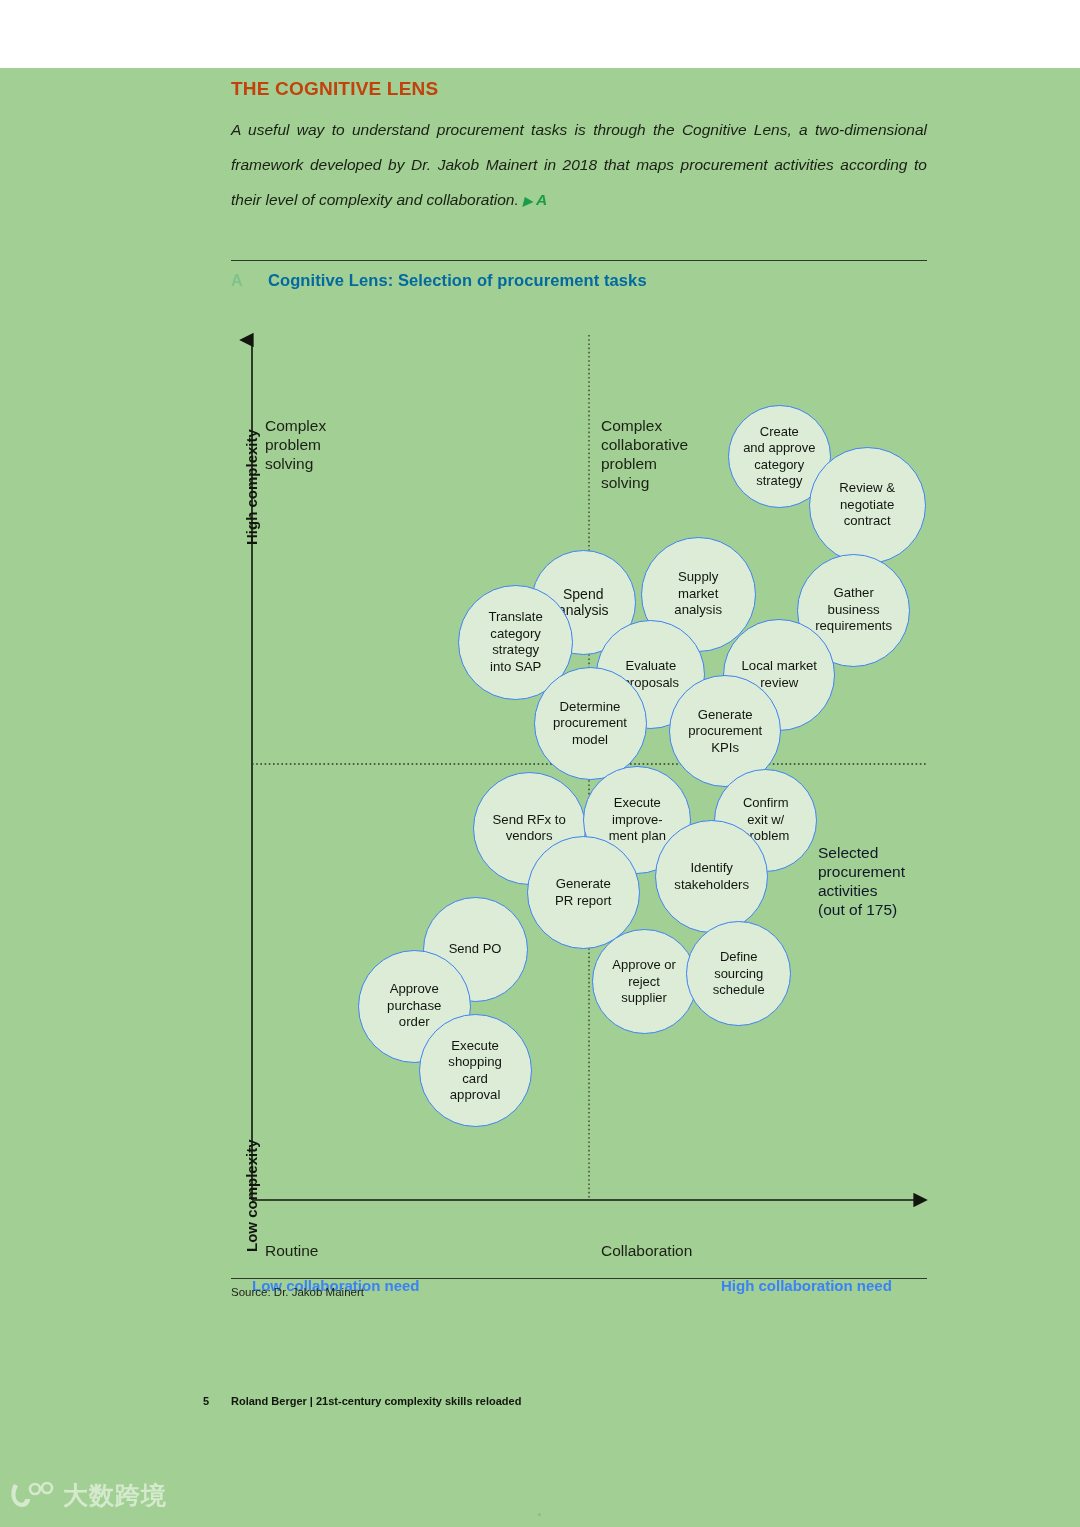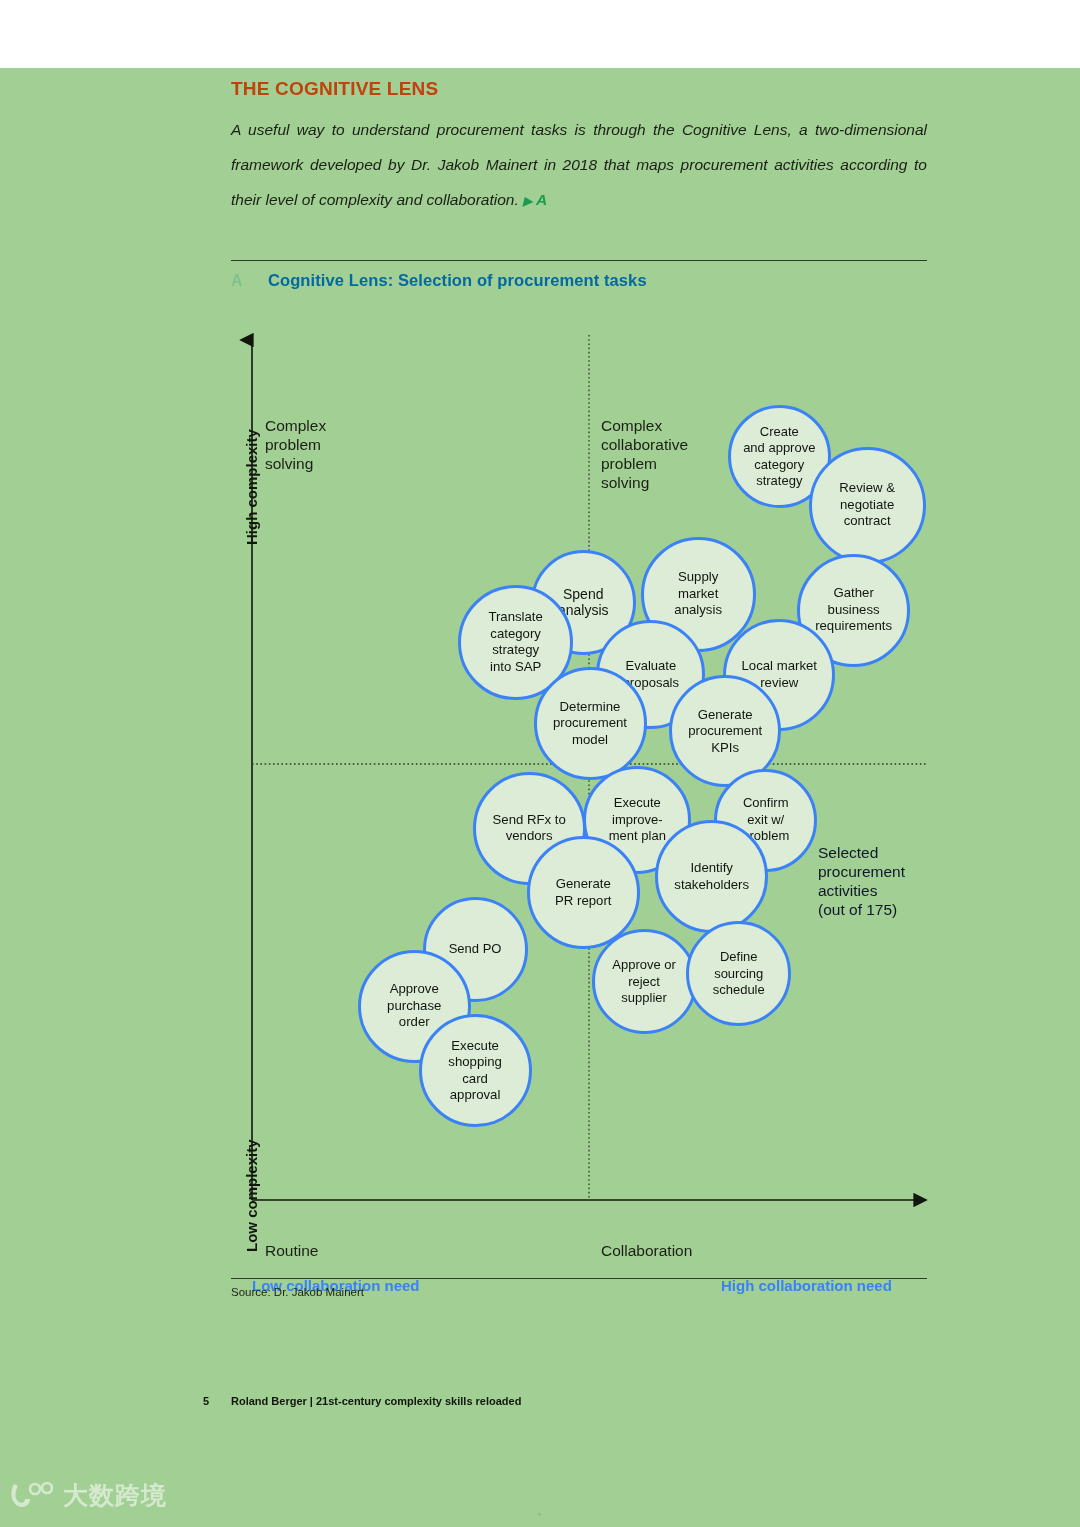--- a/index.html
+++ b/index.html
@@ -133,21 +133,21 @@
     line-height: 19px;
     color: #0f172a;
     white-space: pre-line;
   }
 
   
   .bubble {
     position: absolute;
     border-radius: 50%;
     background: #dcecd7;
-    border: 3px solid #3b82f6;
+    border: 1px solid #3b82f6;
     display: flex;
     align-items: center;
     justify-content: center;
     text-align: center;
     box-sizing: border-box;
     color: #12160f;
     line-height: 16.5px;
     padding: 4px;
   }
   .bubble span { display: block; white-space: pre-line; }

